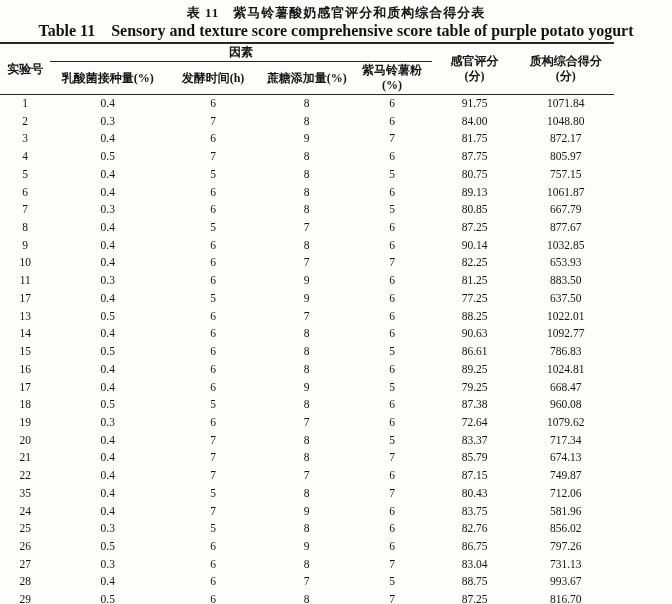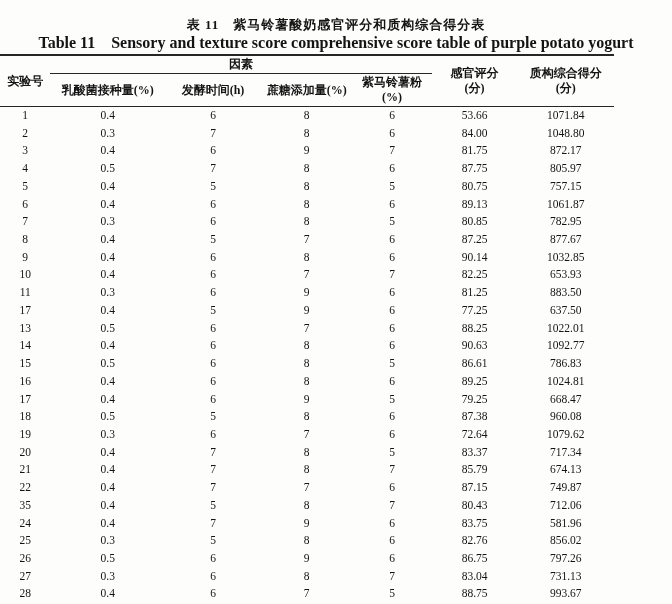--- a/index.html
+++ b/index.html
@@ -9,21 +9,21 @@
     background: #fdfdfc;
     color: #141414;
     font-family: "Liberation Serif", "DejaVu Serif", serif;
     overflow: hidden;
   }
   .caption-zh {
     text-align: center;
     font-weight: bold;
     font-size: 13px;
     line-height: 17px;
-    padding-top: 16px;
+    padding-top: 4px;
     letter-spacing: 1px;
   }
   .caption-en {
     text-align: center;
     font-weight: bold;
     font-size: 16px;
     line-height: 16px;
     margin-top: 2px;
     margin-bottom: 3px;
   }
@@ -104,21 +104,21 @@
       <th>紫马铃薯粉(%)</th>
     </tr>
   </thead>
   <tbody>
       <tr>
         <td>1</td>
         <td>0.4</td>
         <td>6</td>
         <td>8</td>
         <td>6</td>
-        <td>53.66</td>
+        <td>91.75</td>
         <td>1071.84</td>
       </tr>
       <tr>
         <td>2</td>
         <td>0.3</td>
         <td>7</td>
         <td>8</td>
         <td>6</td>
         <td>84.00</td>
         <td>1048.80</td>
@@ -159,21 +159,21 @@
         <td>89.13</td>
         <td>1061.87</td>
       </tr>
       <tr>
         <td>7</td>
         <td>0.3</td>
         <td>6</td>
         <td>8</td>
         <td>5</td>
         <td>80.85</td>
-        <td>782.95</td>
+        <td>667.79</td>
       </tr>
       <tr>
         <td>8</td>
         <td>0.4</td>
         <td>5</td>
         <td>7</td>
         <td>6</td>
         <td>87.25</td>
         <td>877.67</td>
       </tr>

